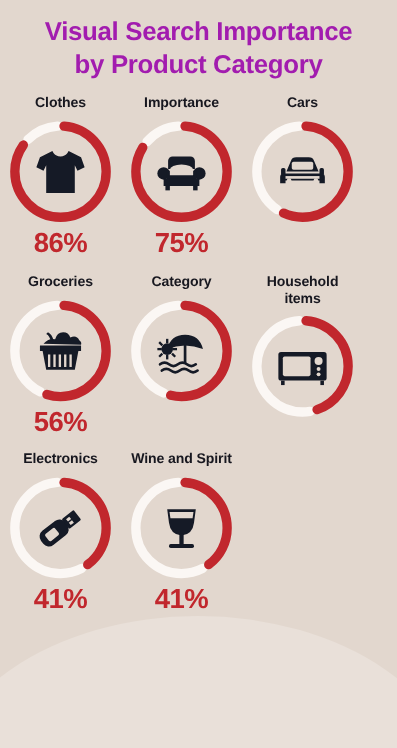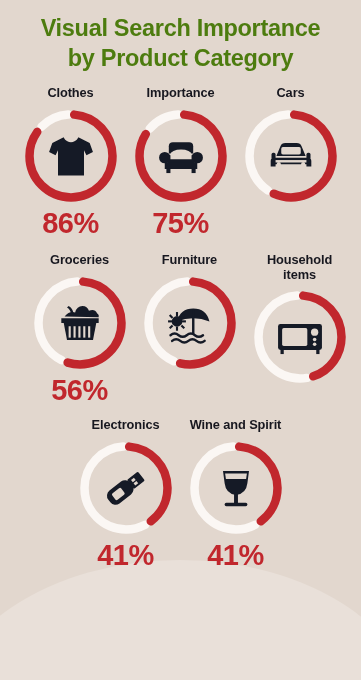--- a/index.html
+++ b/index.html
@@ -31,39 +31,38 @@
     background: #e9e0d9;
     pointer-events: none;
     z-index: 0;
   }
   .content {
     position: relative;
     z-index: 1;
   }
   .title {
     text-align: center;
-    color: #4d7c0f;
+    color: #a21caf;
     font-weight: bold;
     font-size: 23.5px;
     line-height: 1.28;
     letter-spacing: -0.3px;
     padding: 13px 10px 0 10px;
   }
   .title .line {
     display: block;
     white-space: nowrap;
   }
 
   .row {
     display: flex;
-    justify-content: center;
     align-items: flex-start;
   }
   .row-1 { margin-top: 12px; }
-  .row-2 { margin-top: 14px; padding-left: 18px; }
+  .row-2 { margin-top: 14px; }
   .row-3 { margin-top: 12px; }
 
   .cell {
     width: 110px;
     display: flex;
     flex-direction: column;
     align-items: center;
   }
   .cat-label {
     color: #17171f;
@@ -95,21 +94,21 @@
     justify-content: center;
   }
   .icon-holder svg {
     width: 52px;
     height: 52px;
     display: block;
   }
   .pct {
     color: #c1272d;
     font-weight: bold;
-    font-size: 29px;
+    font-size: 25px;
     letter-spacing: -0.5px;
     margin-top: 3px;
     line-height: 1;
   }
   
   .cell.two-line .cat-label { min-height: 16px; }
 </style>
 </head>
 <body>
 
@@ -209,21 +208,21 @@
       <rect fill="#e2d7ce" x="24" y="36" width="2.6" height="14"></rect>
       <rect fill="#e2d7ce" x="30" y="36" width="2.6" height="14"></rect>
       <rect fill="#e2d7ce" x="36" y="36" width="2.6" height="14"></rect>
       <rect fill="#e2d7ce" x="42" y="36" width="2.6" height="14"></rect>
     </svg>
             </div>
           </div>
           <div class="pct">56%</div>
         </div>
         <div class="cell">
-          <div class="cat-label"><span>Furniture</span></div>
+          <div class="cat-label"><span>Category</span></div>
           <div class="donut-wrap">
     <svg viewBox="0 0 100 100">
       <g transform="rotate(-90 50 50)">
         <circle cx="50" cy="50" r="41.5" fill="none" stroke="#fbf7f4" stroke-width="8.5" stroke-linecap="round" stroke-dasharray="110.81968085537994 149.9325093925729" stroke-dashoffset="-146.6731070144735"></circle>
         <circle cx="50" cy="50" r="41.5" fill="none" stroke="#c1272d" stroke-width="8.5" stroke-linecap="round" stroke-dasharray="136.89489988017525 123.85729036777761" stroke-dashoffset="-3.259402378099411"></circle>
       </g>
     </svg>
             <div class="icon-holder">
               <svg viewBox="0 0 64 64">
       <path fill="#151a26" d="M36 14 q16 0 20 16 q-10-4-20-4 q-10 0-20 4 q4-16 20-16 z"></path>

